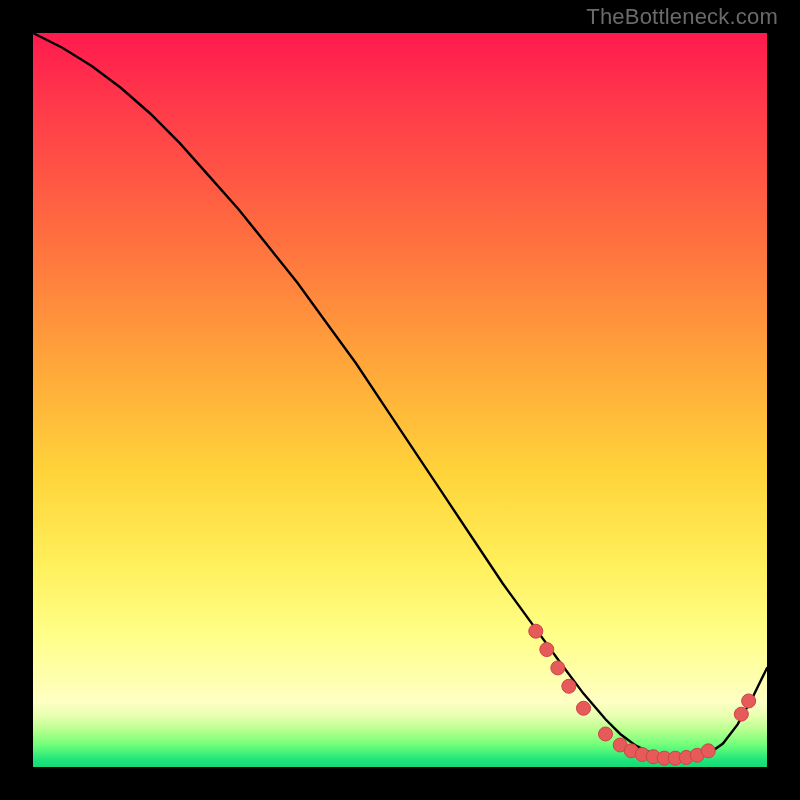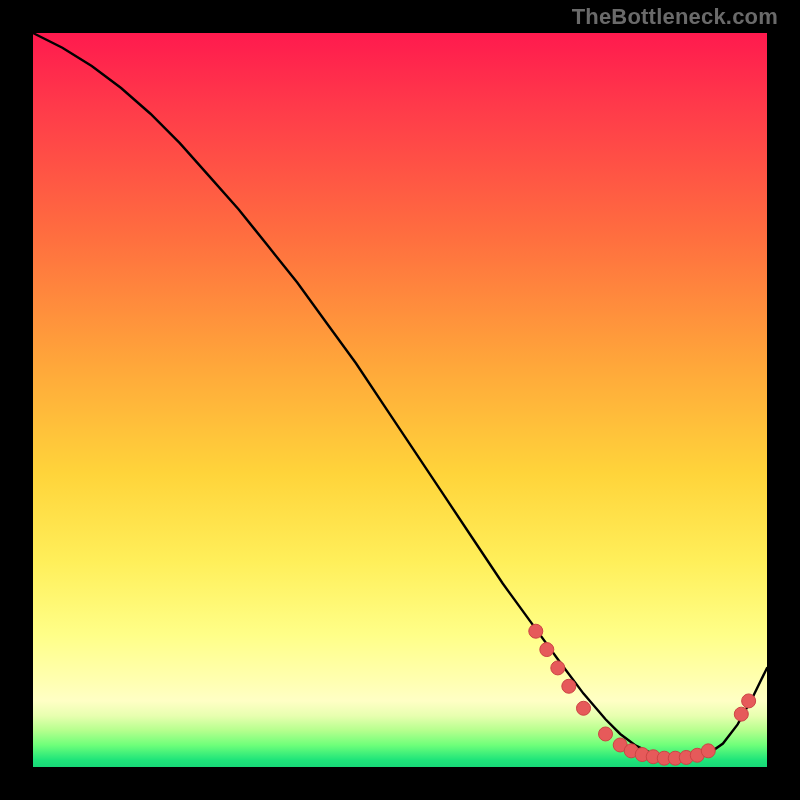--- a/index.html
+++ b/index.html
@@ -8,21 +8,20 @@
     width: 800px;
     height: 800px;
     background: #000;
     overflow: hidden;
   }
   .frame {
     position: relative;
     width: 800px;
     height: 800px;
     background: #000;
-    font-weight: bold;
   }
   .plot {
     position: absolute;
     left: 33px;
     top: 33px;
     width: 734px;
     height: 734px;
     
     background: linear-gradient(
       to bottom,

